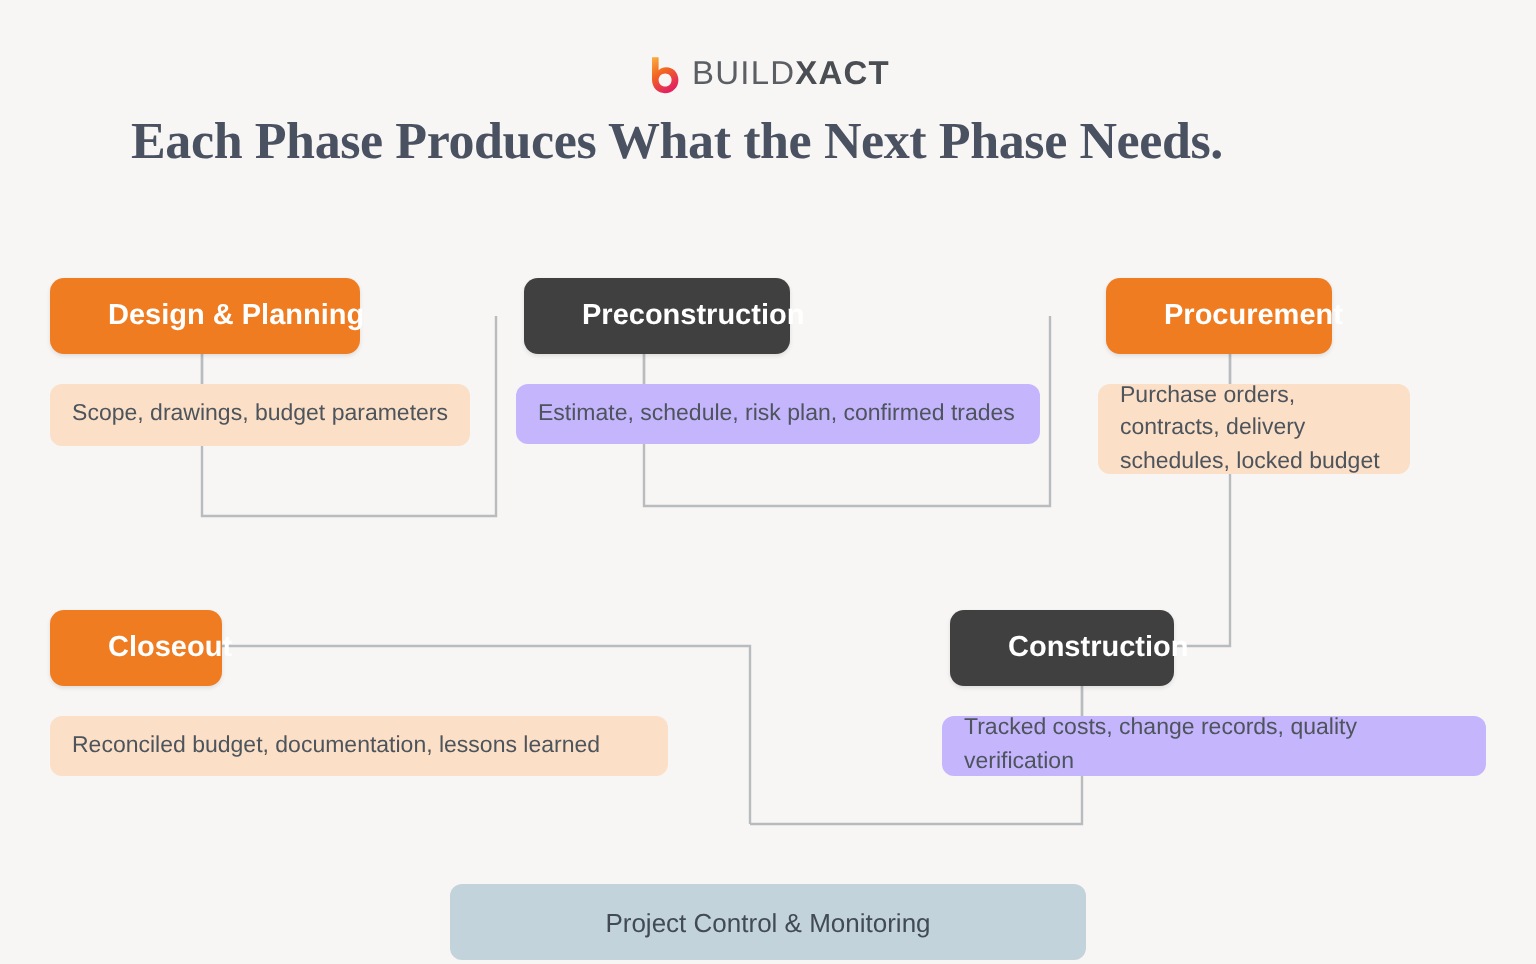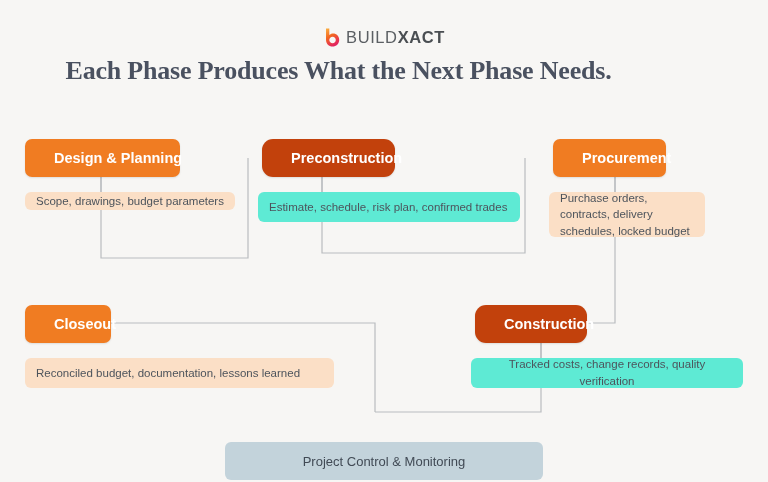--- a/index.html
+++ b/index.html
@@ -82,35 +82,35 @@
     font-weight: bold;
     display: flex;
     align-items: center;
     padding: 0 29px;
     height: 38px;
     box-sizing: border-box;
     box-shadow: 0 1px 2px rgba(0,0,0,0.10);
     white-space: nowrap;
   }
   .phase-title.orange { background: #f07c22; }
-  .phase-title.teal   { background: #c2410c; border-radius: 11px; }
+  .phase-title.teal   { background: #404040; }
 
   .phase-detail {
     position: absolute;
     border-radius: 6px;
     font-size: 11.5px;
     color: #4d545c;
     display: flex;
     align-items: center;
     padding: 0 11px;
     box-sizing: border-box;
     line-height: 1.45;
   }
   .phase-detail.peach { background: #fbdfc6; }
-  .phase-detail.blue  { background: #5eead4; text-align: center; }
+  .phase-detail.blue  { background: #c4b5fd; }
 
   .summary-box {
     position: absolute;
     border-radius: 6px;
     background: #c3d3db;
     color: #414a55;
     font-size: 13px;
     display: flex;
     align-items: center;
     justify-content: center;
@@ -154,21 +154,21 @@
       <path d="M101,176 L101,192"></path>
       <path d="M322,176 L322,192"></path>
       <path d="M615,176 L615,192"></path>
       <path d="M541,341 L541,358"></path>
     </g>
   </svg>
 
   <div class="phase-title orange" style="left:25px; top:139px; width:155px;">
     <span>Design &amp; Planning</span>
   </div>
-  <div class="phase-detail peach" style="left:25px; top:192px; width:210px; height:18px;">
+  <div class="phase-detail peach" style="left:25px; top:192px; width:210px; height:31px;justify-content:flex-end;">
     <span>Scope, drawings, budget parameters</span>
   </div>
 
   <div class="phase-title teal" style="left:262px; top:139px; width:133px;">
     <span>Preconstruction</span>
   </div>
   <div class="phase-detail blue" style="left:258px; top:192px; width:262px; height:30px;">
     <span>Estimate, schedule, risk plan, confirmed trades</span>
   </div>
 

